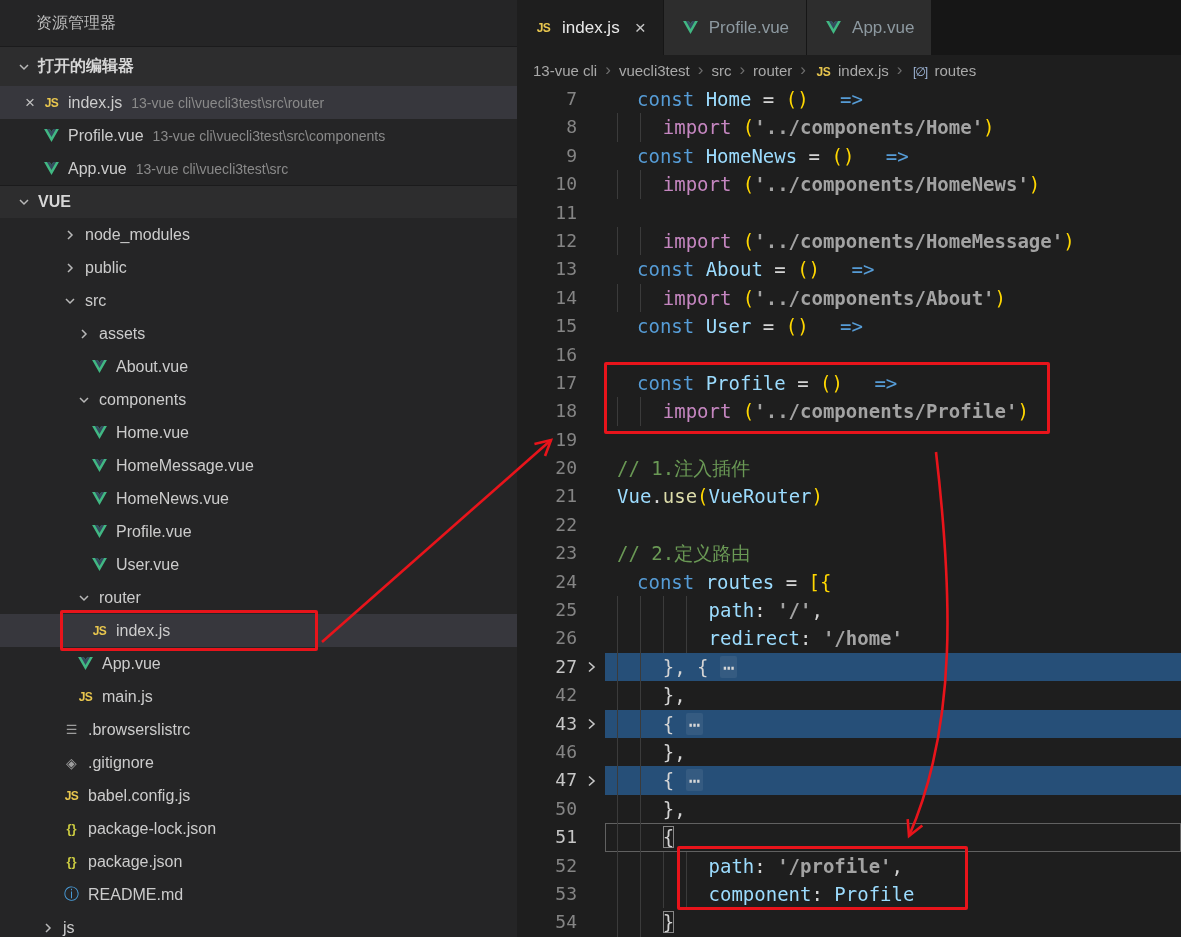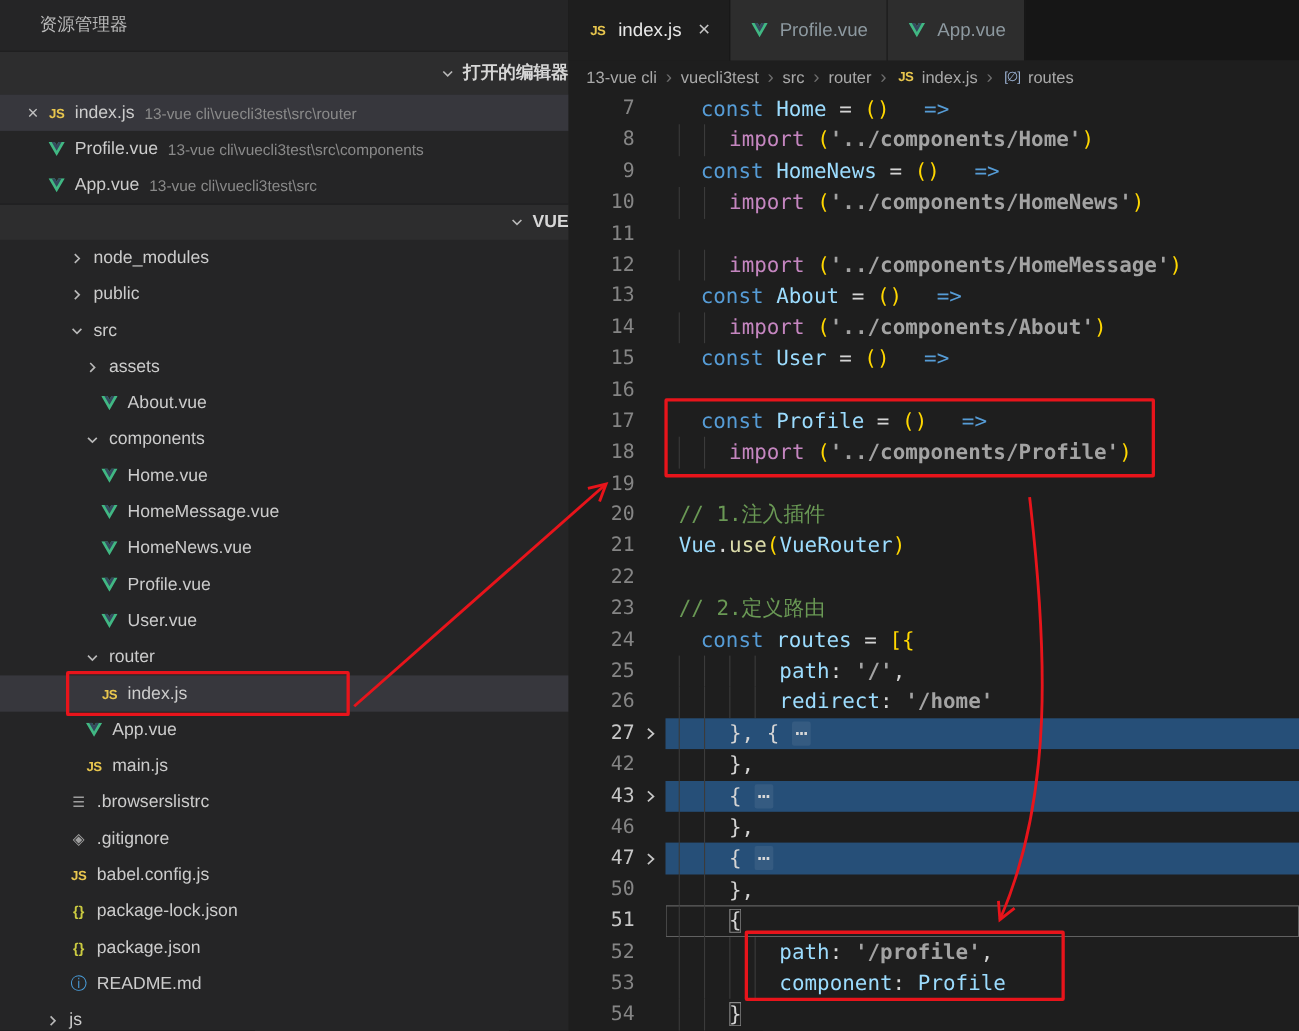--- a/index.html
+++ b/index.html
@@ -3,21 +3,21 @@
 <meta charset="utf-8">
 <style>
   * { margin:0; padding:0; box-sizing:border-box; }
   body { background:#111; }
   .app { position:relative; width:1181px; height:937px; overflow:hidden; background:#1e1e1e;
          font-family:"Liberation Sans","DejaVu Sans",sans-serif; color:#cccccc; }
 
   
   .sidebar { position:absolute; left:0; top:0; width:517px; height:937px; background:#252526; overflow:hidden; }
   .sb-title { height:46px; line-height:46px; padding-left:36px; font-size:16px; color:#bbbbbb; }
-  .sec-header { display:flex; align-items:center; height:40px; padding-left:16px; font-weight:bold; color:#d7d7d7; font-size:16px; background:#2d2d2e; border-top:1px solid #1b1b1c;justify-content:flex-end; }
+  .sec-header { display:flex; align-items:center; height:40px; padding-left:16px; font-weight:bold; color:#d7d7d7; font-size:16px; background:#2d2d2e; border-top:1px solid #1b1b1c; }
   .sec-header.vue-header { height:33px; }
   .sec-label { margin-left:6px; }
   .chev { width:16px; height:16px; display:inline-flex; align-items:center; justify-content:center; flex:0 0 16px; }
   .row { display:flex; align-items:center; height:33px; font-size:16px; white-space:nowrap; cursor:pointer; }
   .row.active, .row.selected { background:#37373d; }
   .oe-close { width:24px; text-align:center; color:#c0c0c0; font-size:17px; flex:0 0 24px; }
   .ic { width:19px; display:inline-flex; align-items:center; justify-content:center; flex:0 0 19px; font-size:13px; }
   .ic-js { color:#e8c64e; font-weight:bold; font-size:12px; letter-spacing:-0.5px; }
   .ic-json { color:#cbcb41; font-weight:bold; font-size:13px; }
   .ic-info { color:#4a9edb; font-size:15px; }
@@ -28,21 +28,21 @@
   .fpath { margin-left:9px; color:#8a8a8a; font-size:14px; }
   .jsroot { padding-left:40px; }
 
   
   .editor { position:absolute; left:517px; top:0; width:664px; height:937px; background:#1e1e1e; }
   .tabbar { display:flex; height:55px; background:#161616; }
   .tab { display:flex; align-items:center; gap:9px; padding:0 17px; height:55px; font-size:17px; color:#8d99a0; background:#2d2d2d; border-right:1px solid #161616; cursor:pointer; }
   .tab.active { background:#1e1e1e; color:#e9e9e9; }
   .tabclose { margin-left:6px; color:#c5c5c5; font-size:19px; }
   .breadcrumb { display:flex; align-items:center; height:30px; padding-left:16px; font-size:15px; color:#a9a9a9; background:#1e1e1e; }
-  .bc-item { display:inline-flex; align-items:center; gap:5px; cursor:pointer; }
+  .bc-item { display:inline-flex; align-items:flex-end; gap:5px; cursor:pointer; }
   .bc-sep { margin:0 8px; color:#6e6e6e; font-size:17px; }
   .codearea { position:absolute; left:0; top:85px; width:664px; height:852px; font-family:"DejaVu Sans Mono",monospace; }
   .cl { display:flex; height:28.4px; line-height:28.4px; }
   .ln { width:60px; flex:0 0 60px; text-align:right; color:#858585; font-size:18px; }
   .cl.sel .ln, .cl.cur .ln { color:#c6c6c6; }
   .foldcol { width:28px; flex:0 0 28px; display:flex; align-items:center; justify-content:center; }
   .codetxt { position:relative; flex:1; white-space:pre; font-size:19px; padding-left:12px; color:#d4d4d4; }
   .cl.sel .codetxt { background:#264f78; }
   .cl.cur .codetxt { box-shadow:inset 0 0 0 1px #616161; }
   .guide { position:absolute; top:0; bottom:0; width:1px; background:#3b3b3b; }

